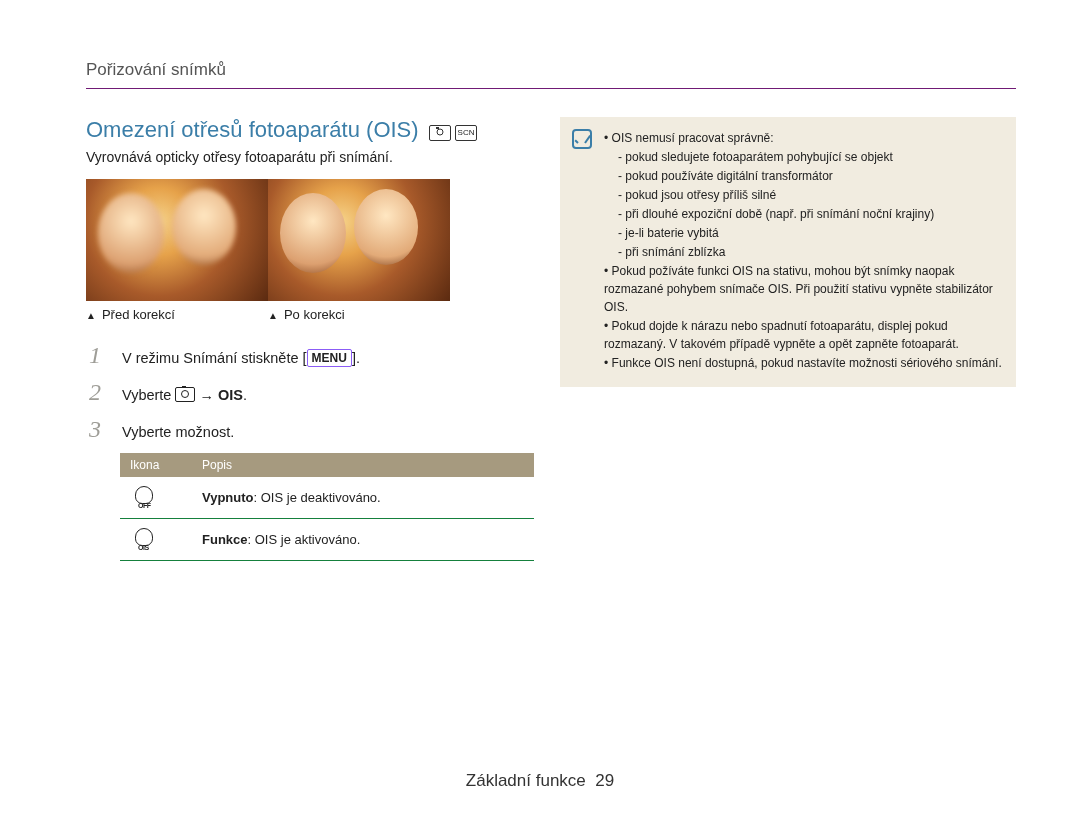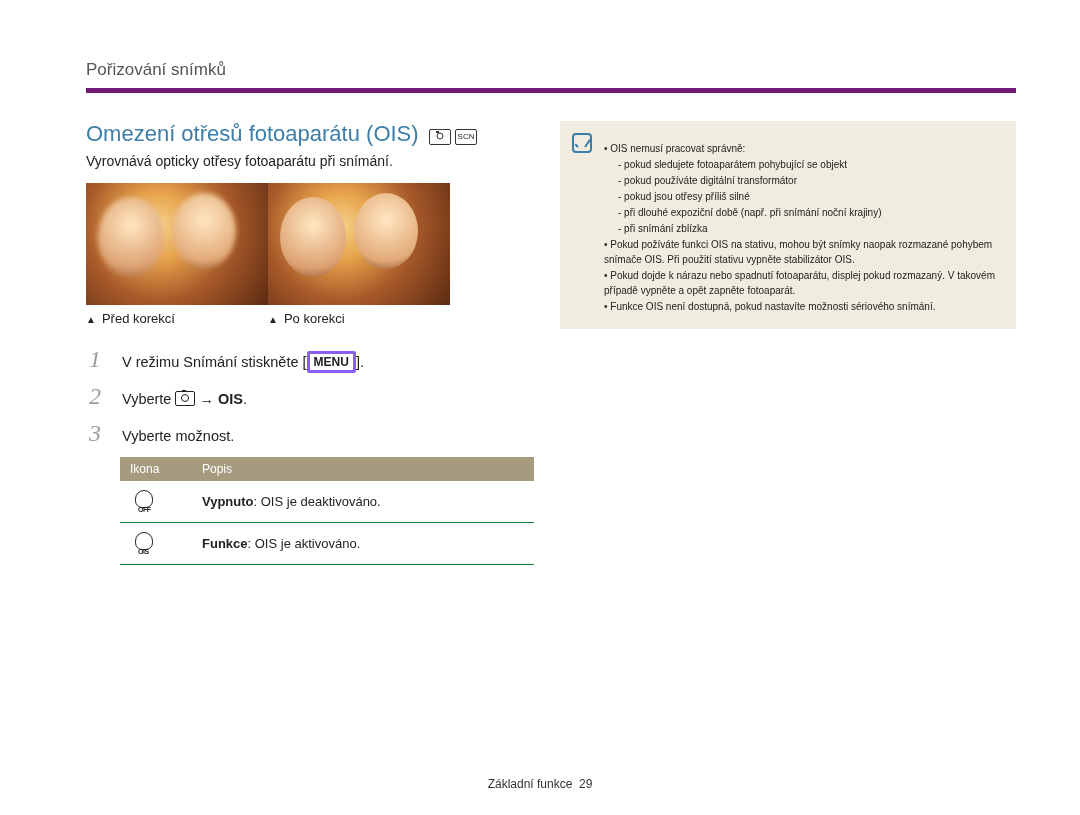--- a/index.html
+++ b/index.html
@@ -15,21 +15,21 @@
   .page {
     padding: 60px 64px 0 86px;
     position: relative;
     height: 100%;
     box-sizing: border-box;
   }
   .section-header {
     font-size: 17px;
     color: #555;
     padding-bottom: 8px;
-    border-bottom: 5px solid #701a75;
+    border-bottom: 1px solid #701a75;
     margin-bottom: 28px;
   }
   .columns {
     display: flex;
     gap: 34px;
   }
   .col-left { width: 440px; }
   .col-right { flex: 1; }
   .h1 {
     font-size: 22px;
@@ -92,21 +92,21 @@
   .step-num {
     font-family: Georgia, 'Times New Roman', serif;
     font-style: italic;
     font-size: 24px;
     color: #9e9d97;
     width: 18px;
     text-align: center;
   }
   .menu-box {
     display: inline-block;
-    border: 3px solid #8b5cf6;
+    border: 1px solid #8b5cf6;
     border-radius: 2px;
     padding: 0 4px;
     font-weight: bold;
     font-size: 12px;
     line-height: 16px;
     vertical-align: 1px;
   }
   .cam-icon {
     display: inline-block;
     width: 18px;
@@ -168,22 +168,22 @@
   }
   .ois-icon .sub {
     position: absolute;
     bottom: -2px; left: 8px;
     font-size: 7px;
     font-weight: bold;
     letter-spacing: -0.5px;
   }
   .note-box {
     background: #f1ece0;
-    padding: 20px 14px 14px 44px;
-    font-size: 10px;
+    padding: 12px 14px 14px 44px;
+    font-size: 12px;
     line-height: 1.5;
     position: relative;
   }
   .note-icon {
     position: absolute;
     top: 12px; left: 12px;
     width: 20px; height: 20px;
     border: 2px solid #3b7ea8;
     border-radius: 4px;
     box-sizing: border-box;
@@ -219,21 +219,21 @@
   }
   .note-box ul.dashes > li::before {
     content: "- ";
   }
   .note-box li { margin-bottom: 1px; }
   .footer {
     position: absolute;
     bottom: 24px;
     left: 0; right: 0;
     text-align: center;
-    font-size: 12px;
+    font-size: 17px;
     color: #333;
   }
   .bold { font-weight: bold; }
 </style>
 </head>
 <body>
 
 <div class="page">
 
   <div class="section-header">Pořizování snímků</div>
@@ -313,20 +313,21 @@
       <div class="note-box">
         <div class="note-icon"></div>
         <ul class="bullets">
           <li>OIS nemusí pracovat správně:</li>
         </ul>
         <ul class="dashes">
           <li>pokud sledujete fotoaparátem pohybující se objekt</li>
           <li>pokud používáte digitální transformátor</li>
           <li>pokud jsou otřesy příliš silné</li>
           <li>při dlouhé expoziční době (např. při snímání noční krajiny)</li>
+          <li>je-li baterie vybitá</li>
           <li>při snímání zblízka</li>
         </ul>
         <ul class="bullets">
           <li>Pokud požíváte funkci OIS na stativu, mohou být snímky naopak rozmazané pohybem snímače OIS. Při použití stativu vypněte stabilizátor OIS.</li>
           <li>Pokud dojde k nárazu nebo spadnutí fotoaparátu, displej pokud rozmazaný. V takovém případě vypněte a opět zapněte fotoaparát.</li>
           <li>Funkce OIS není dostupná, pokud nastavíte možnosti sériového snímání.</li>
         </ul>
       </div>
     </div>
 

